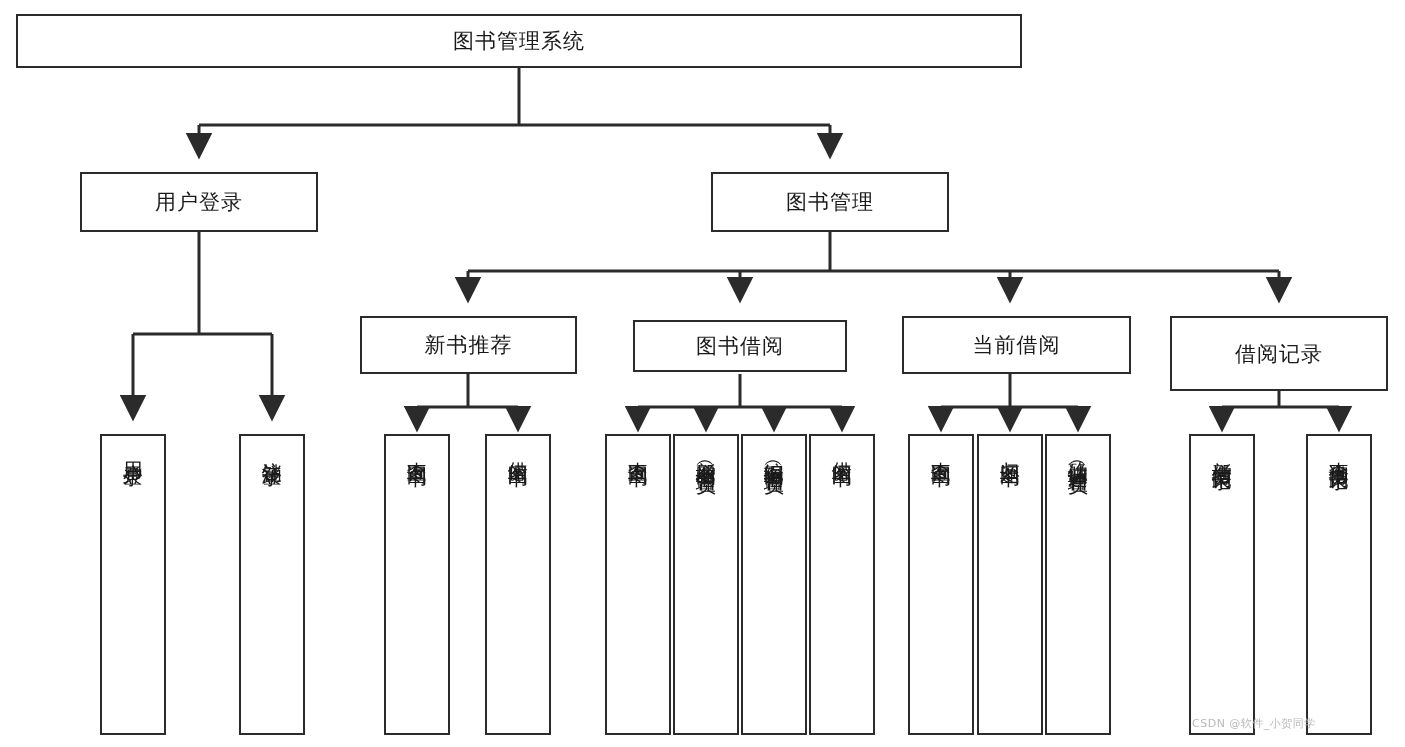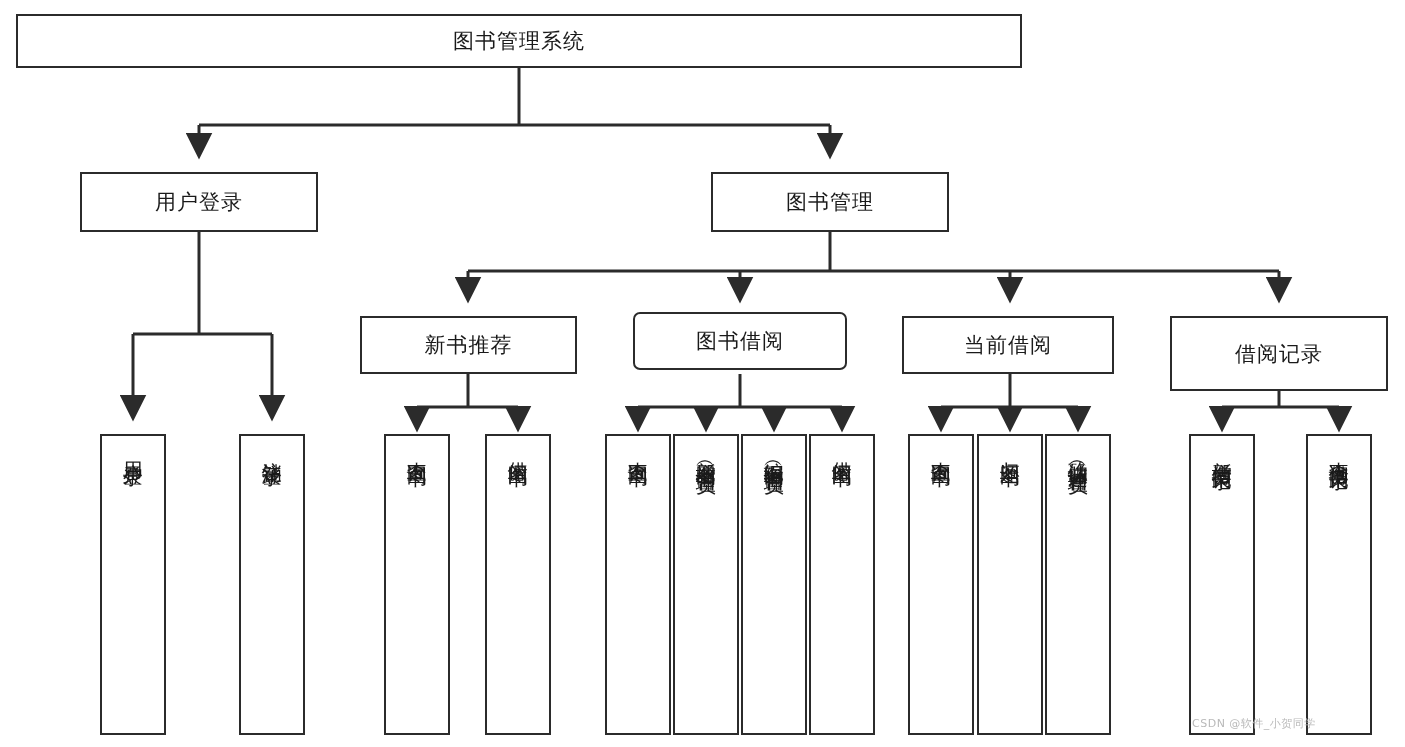--- a/index.html
+++ b/index.html
@@ -123,25 +123,25 @@
   </div>
 
   <div class="node horiz" style="left:360px; top:316px; width:217px; height:58px;">
     <span>新书推荐</span>
   </div>
 
   <div class="node horiz" style="left:711px; top:172px; width:238px; height:60px;">
     <span>图书管理</span>
   </div>
 
-  <div class="node horiz" style="left:633px; top:312px; width:214px; height:58px;border-radius:7px;">
+  <div class="node horiz" style="left:633px; top:320px; width:214px; height:52px;">
     <span>图书借阅</span>
   </div>
 
-  <div class="node horiz" style="left:902px; top:316px; width:212px; height:58px;">
+  <div class="node horiz" style="left:902px; top:316px; width:229px; height:58px;">
     <span>当前借阅</span>
   </div>
 
   <div class="node horiz" style="left:1170px; top:316px; width:218px; height:75px;">
     <span>借阅记录</span>
   </div>
 
   <div class="node vert" style="left:100px; top:434px; width:66px; height:301px;">
     <span class="vtext">用户登录</span>
   </div>

